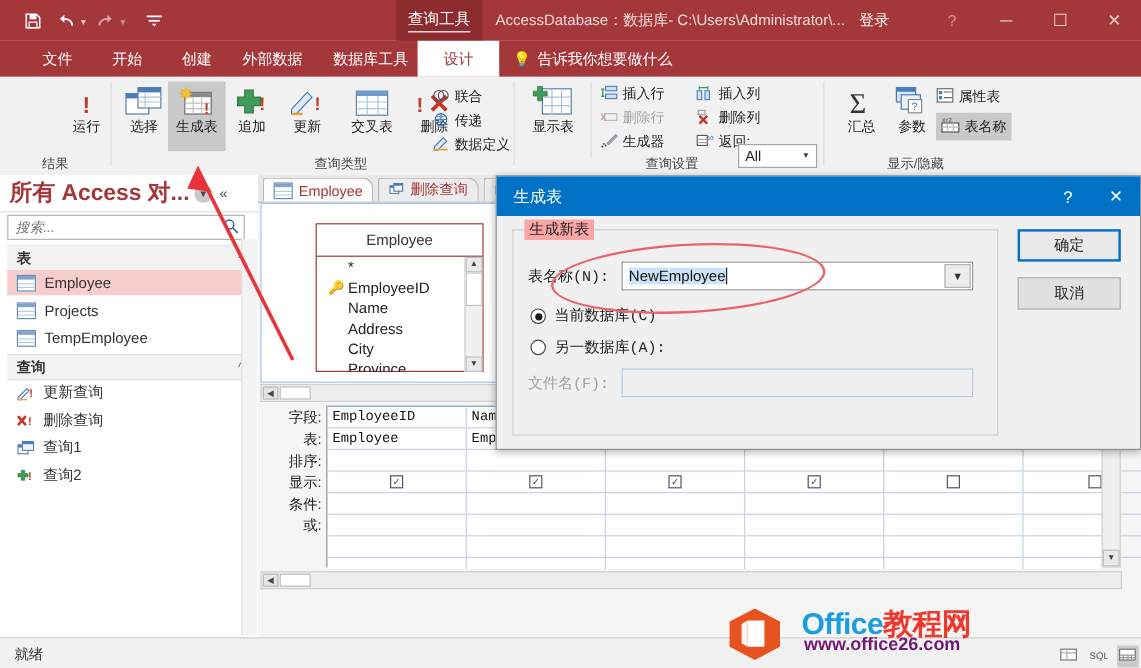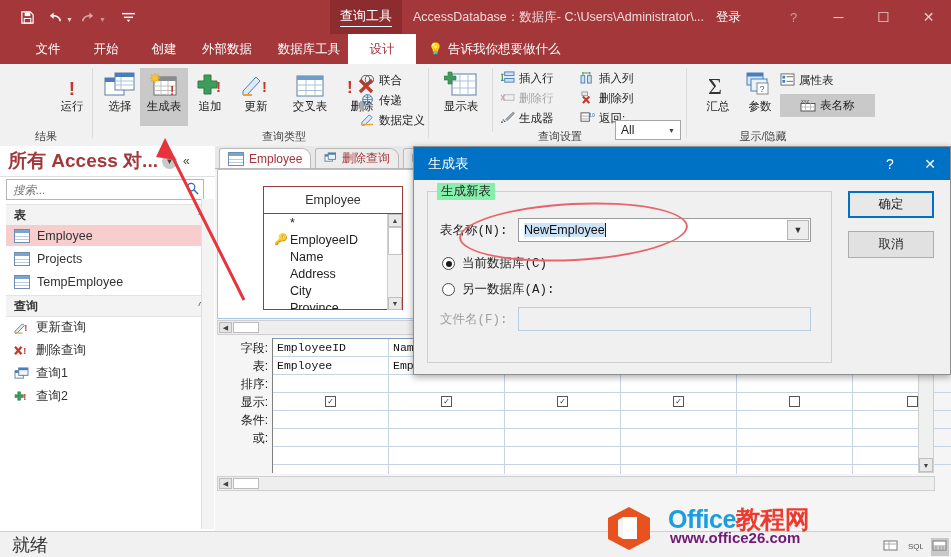--- a/index.html
+++ b/index.html
@@ -135,33 +135,33 @@
   .hlsel{background:#000;color:#fff;padding:0 1px;}
   .ddbtn{position:absolute;right:2px;top:2px;width:16px;height:14px;background:#e6e6e6;
      border:1px solid #a9a9a9;box-sizing:border-box;display:flex;align-items:center;
      justify-content:center;font-size:8px;color:#333;}
   .gridvsb{position:absolute;left:701px;top:0;width:16px;height:135px;background:#f0f0f0;
      border:1px solid #cfcfcf;box-sizing:border-box;}
 
   
   .statusbar{position:absolute;left:0;top:531px;width:951px;height:26px;background:#f1f1f1;
      border-top:1px solid #d0d0d0;display:flex;align-items:center;}
-  .statusbar .st{margin-left:12px;font-size:18px;color:#333;}
+  .statusbar .st{margin-left:12px;font-size:12px;color:#333;}
 
   
   .dlg{position:absolute;left:413px;top:146px;width:538px;height:229px;background:#f0f0f0;
      border:1px solid #8e8e8e;box-shadow:0 2px 7px rgba(0,0,0,.35);box-sizing:border-box;}
   .dlgbar{position:absolute;left:0;top:0;width:536px;height:33px;background:#0072c6;
      display:flex;align-items:center;}
   .dlgbar .dt{margin-left:14px;color:#fff;font-size:13.5px;}
   .dlgbar .db{margin-left:auto;width:40px;height:33px;display:flex;align-items:center;
      justify-content:center;color:#fff;font-size:14px;}
   .gbox{position:absolute;left:13px;top:44px;width:405px;height:172px;border:1px solid #cfcfcf;
      box-sizing:border-box;}
-  .gbox .legend{position:absolute;left:9px;top:-9px;background:#86efac;padding:0 4px;
+  .gbox .legend{position:absolute;left:9px;top:-9px;background:#fca5a5;padding:0 4px;
      font-size:12.5px;color:#222;}
   .dlgrow{position:absolute;display:flex;align-items:center;}
   .dlabel{font-size:12.5px;color:#222;font-family:Liberation Mono, monospace;}
   .dlabel.dim{color:#a0a0a0;}
   .dinput{height:24px;border:1px solid #9b9b9b;background:#fff;box-sizing:border-box;
      display:flex;align-items:center;}
   .dinput .val{font-size:12.5px;background:#cde3f7;color:#111;margin-left:5px;}
   .dinput .caretv{width:1px;height:14px;background:#222;margin-left:0px;}
   .dcombo{position:absolute;right:1px;top:1px;width:22px;height:20px;background:#ececec;
      border:1px solid #b3b3b3;box-sizing:border-box;display:flex;align-items:center;
@@ -447,21 +447,21 @@
       </div>
       <div class="smbtn" style="left:92px;top:8px">
         <span><svg width="15" height="13" viewBox="0 0 16 14">
               <rect x="1" y="1" width="14" height="12" fill="#fff" stroke="#666"></rect>
               <rect x="2.5" y="3" width="3" height="3" fill="#4a7ebb"></rect>
               <rect x="2.5" y="7.5" width="3" height="3" fill="#4a7ebb"></rect>
               <path d="M7 4h7M7 9h7" stroke="#666"></path>
             </svg></span>
         <span>属性表</span>
       </div>
-      <div class="smbtn sel" style="left:92px;top:30px;padding:2px 20px;height:19px">
+      <div class="smbtn sel" style="left:92px;top:30px;padding:2px 4px;height:19px">
         <span><svg width="16" height="14" viewBox="0 0 16 14">
               <text x="1" y="4.5" font-size="4.2" fill="#333">XYZ</text>
               <rect x="1" y="5.5" width="14" height="7.5" fill="#fff" stroke="#555"></rect>
               <path d="M1 9h14M5.5 5.5v7.5M10.5 5.5v7.5" stroke="#bbb"></path>
             </svg></span>
         <span>表名称</span>
       </div>
       <div class="glabel" style="left:0;width:150px">显示/隐藏</div>
     </div>
   </div>

